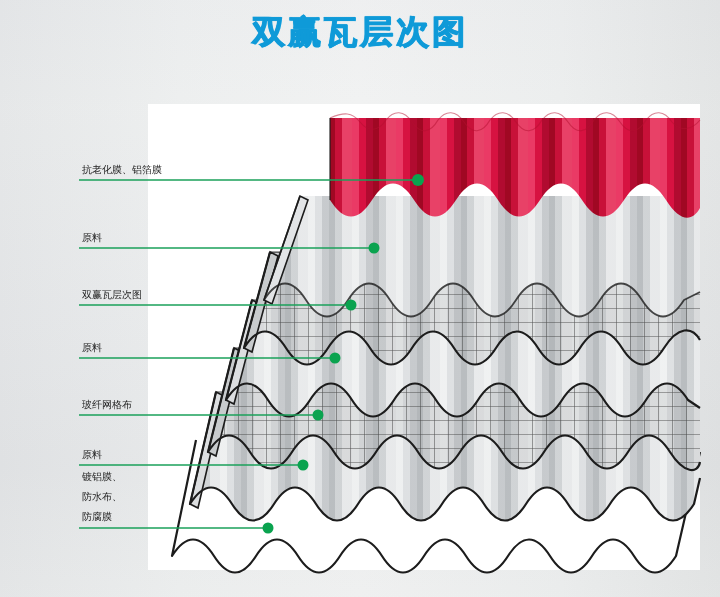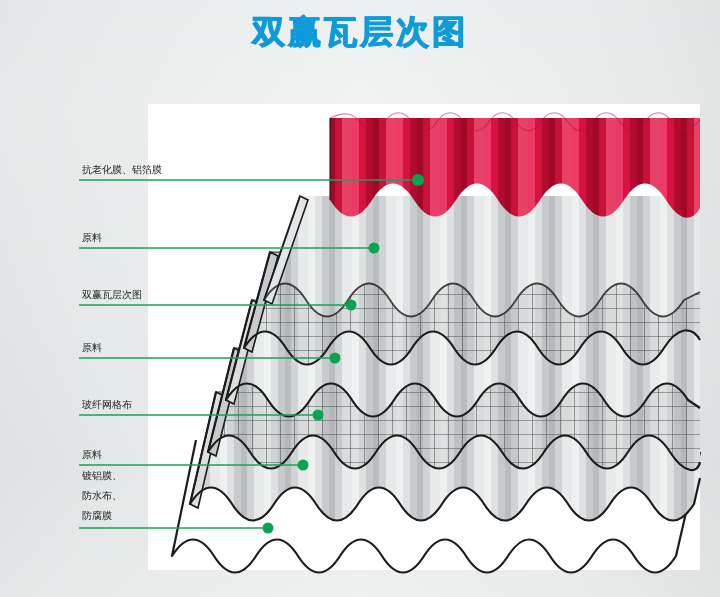--- a/index.html
+++ b/index.html
@@ -37,21 +37,21 @@
 
   
   #art{position:absolute;left:0;top:0;width:720px;height:597px;pointer-events:none;}
 
   
   .label{
     position:absolute;left:82px;
     font-family:"DejaVu Sans","Liberation Sans",sans-serif;
     font-size:10px;color:#222;white-space:pre;line-height:19px;
   }
-  .label.multi{line-height:20px;font-family:Liberation Mono, monospace;}
+  .label.multi{line-height:20px;}
 </style>
 </head>
 <body>
 
 <div id="stage">
 
   <div id="title-bar">
     <div id="title-text">双赢瓦层次图</div>
   </div>
 

